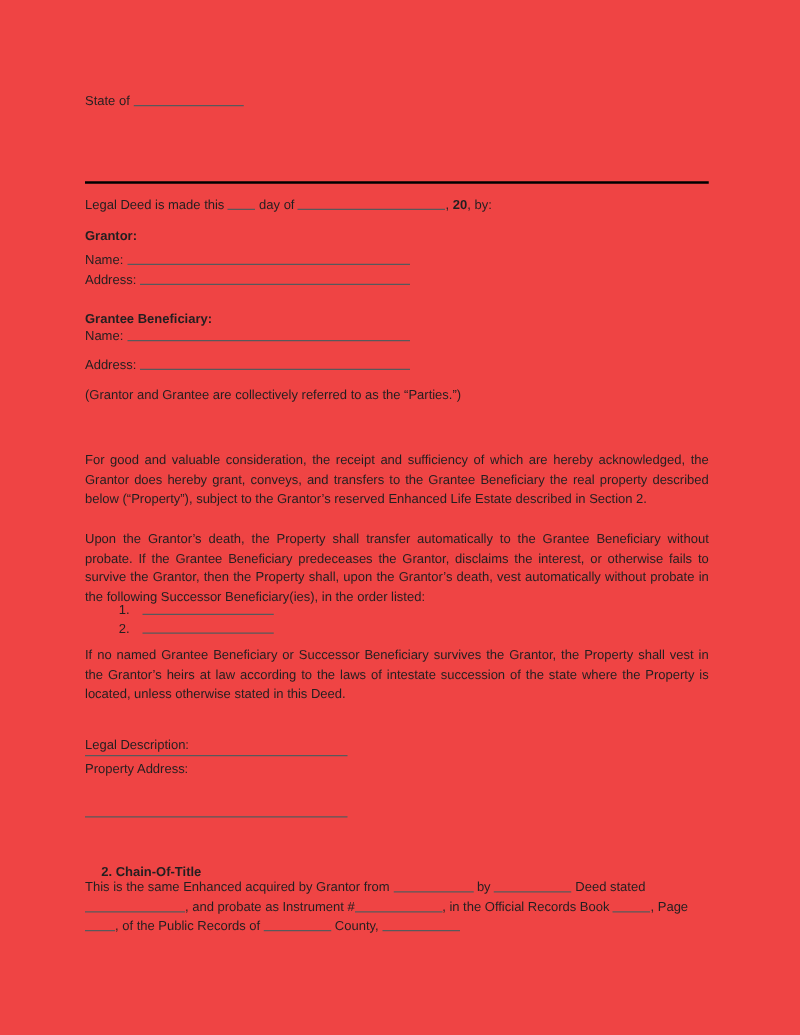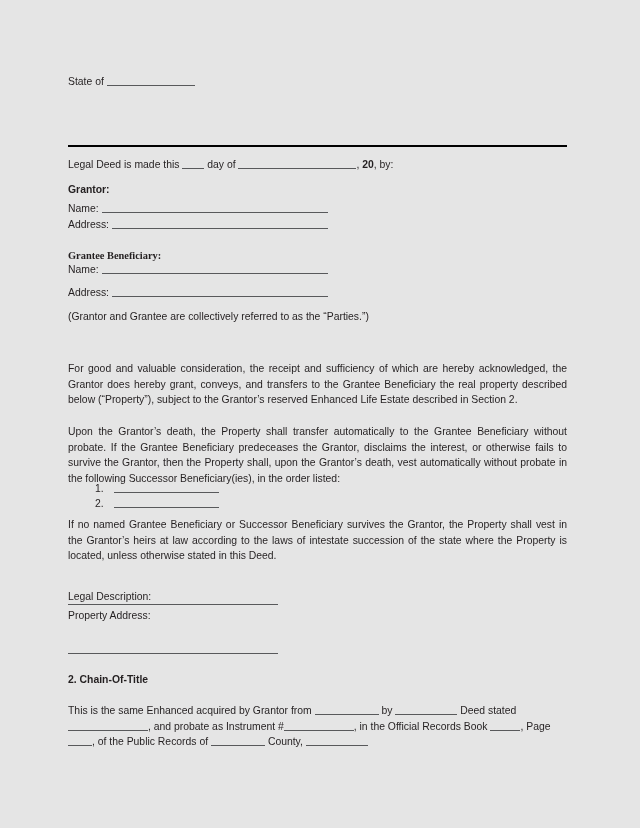--- a/index.html
+++ b/index.html
@@ -11,21 +11,21 @@
     width: 640px;
     height: 828px;
     font-family: "Liberation Sans", sans-serif;
     color: #231f20;
     -webkit-font-smoothing: antialiased;
   }
   .page {
     position: relative;
     width: 640px;
     height: 828px;
-    background: #e5e5e5;
+    background: #ef4444;
     overflow: hidden;
   }
   
   .line {
     font-size: 10.4px;
     line-height: 15px;
     color: #231f20;
   }
   .para {
     font-size: 10.4px;
@@ -99,34 +99,34 @@
   .blank-page    { width: 24px; }
   .blank-county  { width: 54px; }
   .blank-stateb  { width: 62px; }
   
   .blk { position: absolute; left: 68px; width: 499px; }
 
   .deed-made   { top: 157px; }
   .grantor-h   { top: 182px; }
   .grantor-nm  { top: 201px; }
   .grantor-ad  { top: 217px; }
-  .grantee-h   { top: 248px; font-family: Liberation Serif, serif; }
+  .grantee-h   { top: 248px; }
   .grantee-nm  { top: 262px; }
   .grantee-ad  { top: 285px; }
   .parties     { top: 309px; }
   .sec1-h      { top: 335px; }
   .sec1-p1     { top: 361px; }
   .sec1-p2     { top: 424px; }
   .succ-list   { top: 481px; left: 95px; width: 300px; }
   .sec1-p3     { top: 517px; }
   .prop-lbl    { top: 572px; margin-top: 36px; }
   .prop-rule   { top: 604px; }
   .legal-lbl   { top: 589px; }
   .legal-rule  { top: 653px; }
-  .sec2-h      { top: 672px; }
+  .sec2-h      { top: 691px; margin-left: 13px; }
   .sec2-p1     { top: 703px; }
 
   .fill-rule {
     position: absolute;
     left: 68px;
     width: 210px;
     height: 1px;
     background: #58595b;
   }
   

